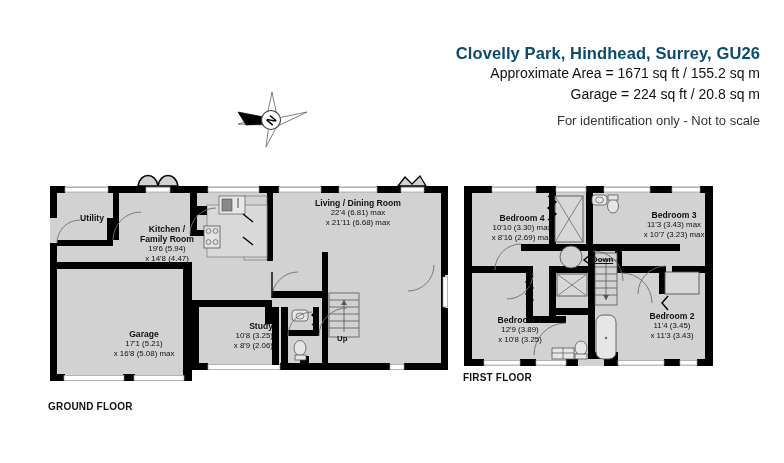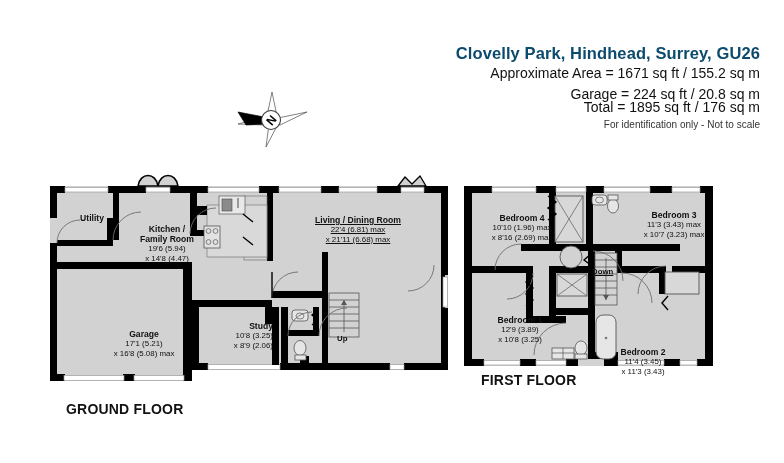--- a/index.html
+++ b/index.html
@@ -5,43 +5,42 @@
   html,body{margin:0;padding:0;}
   body{
     width:784px;height:463px;background:#ffffff;
     font-family:"Liberation Sans",sans-serif;
     position:relative;overflow:hidden;
   }
   
   #header{position:absolute;right:24px;top:44px;text-align:right;}
   #title{font-size:16.5px;font-weight:bold;color:#0c4a6e;letter-spacing:.1px;}
   .meta{font-size:14px;color:#111;margin-top:4px;line-height:13.2px;}
-  #disclaimer{font-size:10px;color:#333;margin-top:4px;}
+  #disclaimer{font-size:13px;color:#333;margin-top:12px;}
   
   #compass{position:absolute;left:236px;top:91px;width:72px;height:58px;}
   
   #plan{position:absolute;left:0;top:0;width:784px;height:463px;}
   
-  .floor-caption{position:absolute;font-size:14px;font-weight:bold;color:#111;letter-spacing:.2px;margin-left:18px;}
+  .floor-caption{position:absolute;font-size:10px;font-weight:bold;color:#111;letter-spacing:.2px;}
   #gf-caption{left:48px;top:401px;}
   #ff-caption{left:463px;top:372px;}
   
   .room{position:absolute;text-align:center;color:#111;}
   .room .nm{font-size:8.6px;font-weight:bold;line-height:10.2px;}
   .room .dim{font-size:7.9px;line-height:9.4px;}
   .tag{position:absolute;font-size:7.8px;font-weight:bold;color:#111;}
 </style>
 </head>
 <body>
 
 <div id="header">
   <div id="title">Clovelly Park, Hindhead, Surrey, GU26</div>
   <div class="meta">Approximate Area = 1671 sq ft / 155.2 sq m</div>
   <div class="meta" style="margin-top:8px">Garage = 224 sq ft / 20.8 sq m</div>
-  <div class="meta" style="margin-top:0">Total = 1895 sq ft / 176 sq m</div>
   <div id="disclaimer">For identification only - Not to scale</div>
 </div>
 
 <div id="compass">
   <svg width="72" height="58" viewBox="0 0 72 58">
 
     <g stroke="#4a4a4a" stroke-width="0.7" fill="#ffffff">
       <polygon points="36,1 41,25 36,29 31,25"></polygon>
       <polygon points="71,21 42,27 38,31 44,34"></polygon>
       <polygon points="30,56 33,33 37,31 41,35"></polygon>
@@ -340,59 +339,59 @@
   <div class="nm">Utility</div>
 </div>
 
 <div class="room" style="left:125px;top:224px;width:84px;">
   <div class="nm">Kitchen /</div>
   <div class="nm">Family Room</div>
   <div class="dim">19'6 (5.94)</div>
   <div class="dim">x 14'8 (4.47)</div>
 </div>
 
-<div class="room" style="left:294px;top:215px;width:128px;text-decoration:underline;">
+<div class="room" style="left:294px;top:198px;width:128px;">
   <div class="nm">Living / Dining Room</div>
   <div class="dim">22'4 (6.81) max</div>
   <div class="dim">x 21'11 (6.68) max</div>
 </div>
 
 <div class="room" style="left:84px;top:329px;width:120px;">
   <div class="nm">Garage</div>
   <div class="dim">17'1 (5.21)</div>
   <div class="dim">x 16'8 (5.08) max</div>
 </div>
 
 <div class="room" style="left:199px;top:321px;width:74px;text-align:right;">
   <div class="nm">Study</div>
   <div class="dim">10'8 (3.25)</div>
   <div class="dim">x 8'9 (2.06)</div>
 </div>
 
 <div class="room" style="left:470px;top:213px;width:104px;">
   <div class="nm">Bedroom 4</div>
-  <div class="dim">10'10 (1.96) max</div>
+  <div class="dim">10'10 (3.30) max</div>
   <div class="dim">x 8'16 (2.69) max</div>
 </div>
 
 <div class="room" style="left:622px;top:210px;width:104px;">
   <div class="nm">Bedroom 3</div>
   <div class="dim">11'3 (3.43) max</div>
   <div class="dim">x 10'7 (3.23) max</div>
 </div>
 
 <div class="room" style="left:472px;top:315px;width:96px;text-align:center;">
   <div class="nm">Bedroom 1</div>
   <div class="dim">12'9 (3.89)</div>
   <div class="dim">x 10'8 (3.25)</div>
 </div>
 
-<div class="room" style="left:596px;top:311px;width:94px;margin-top:36px;">
+<div class="room" style="left:625px;top:311px;width:94px;">
   <div class="nm">Bedroom 2</div>
   <div class="dim">11'4 (3.45)</div>
   <div class="dim">x 11'3 (3.43)</div>
 </div>
 
 <div class="tag" style="left:337px;top:334px;">Up</div>
-<div class="tag" style="left:592px;top:267px;text-decoration:underline;">Down</div>
+<div class="tag" style="left:592px;top:255px;text-decoration:underline;">Down</div>
 
 <div class="floor-caption" id="gf-caption">GROUND FLOOR</div>
 <div class="floor-caption" id="ff-caption">FIRST FLOOR</div>
 
 </body></html>

